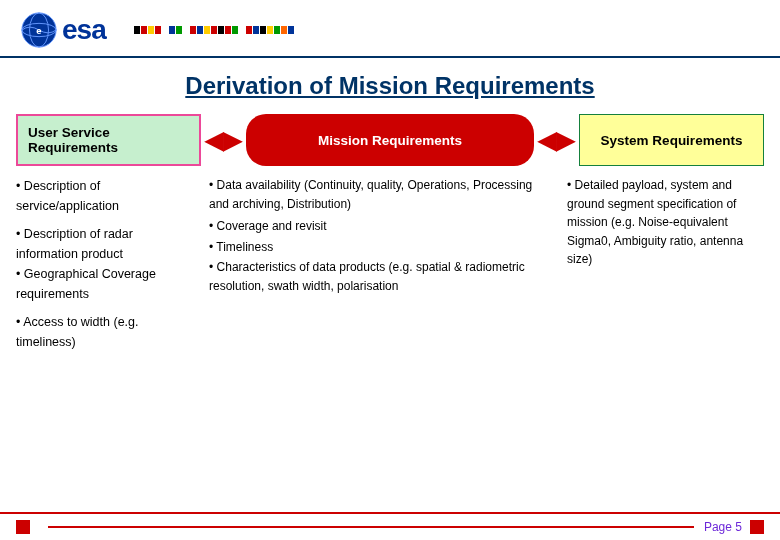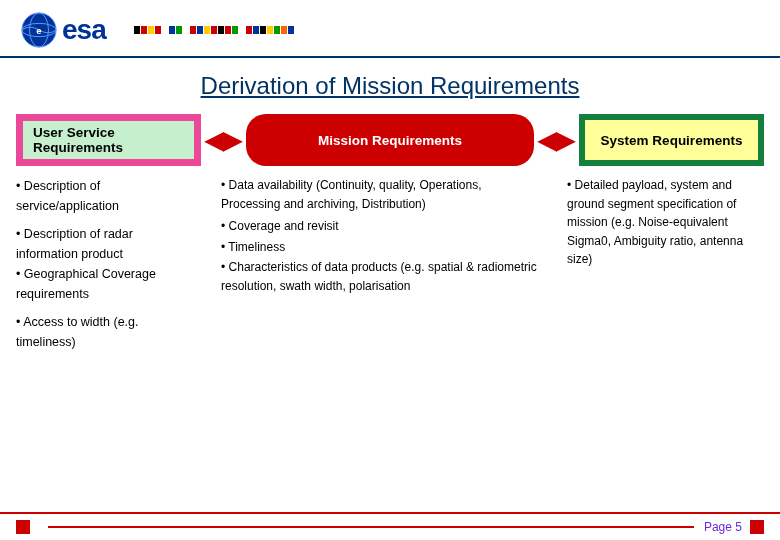--- a/index.html
+++ b/index.html
@@ -53,28 +53,28 @@
     }
 
     
     .title-section {
       text-align: center;
       padding: 14px 20px 10px 20px;
     }
 
     .main-title {
       font-size: 24px;
-      font-weight: normal;
+      font-weight: bold;
       color: #003366;
       text-decoration: underline;
     }
 
     .box-user {
       background: #c6efce;
-      border: 7px solid #ec4899;
+      border: 2px solid #ec4899;
       padding: 0 10px;
       font-size: 13.5px;
       font-weight: bold;
       color: #000;
       width: 185px;
       min-height: 52px;
       display: flex;
       align-items: center;
     }
 
@@ -88,37 +88,37 @@
       display: flex;
       align-items: center;
       justify-content: center;
       text-align: center;
       flex: 1;
       border-radius: 20px;
     }
 
     .box-system {
       background: #ffff99;
-      border: 6px solid #15803d;
+      border: 1px solid #15803d;
       padding: 8px 10px;
       font-size: 13.5px;
       font-weight: bold;
       color: #000;
       width: 185px;
       min-height: 52px;
       display: flex;
       align-items: center;
       justify-content: center;
       text-align: left;
     }
 
     
     .three-cols {
       display: flex;
-      gap: 12px;
+      gap: 0;
       padding: 0 16px;
     }
 
     .col-left {
       width: 185px;
       font-size: 12.5px;
       line-height: 1.6;
       color: #000;
       padding-right: 10px;
     }

